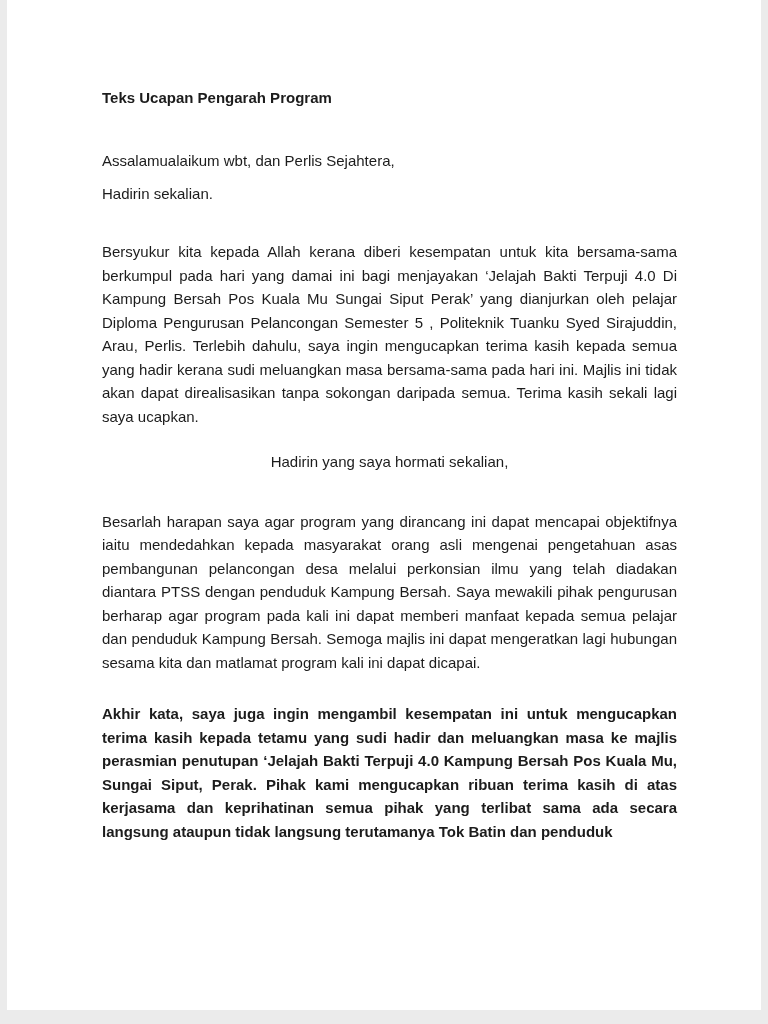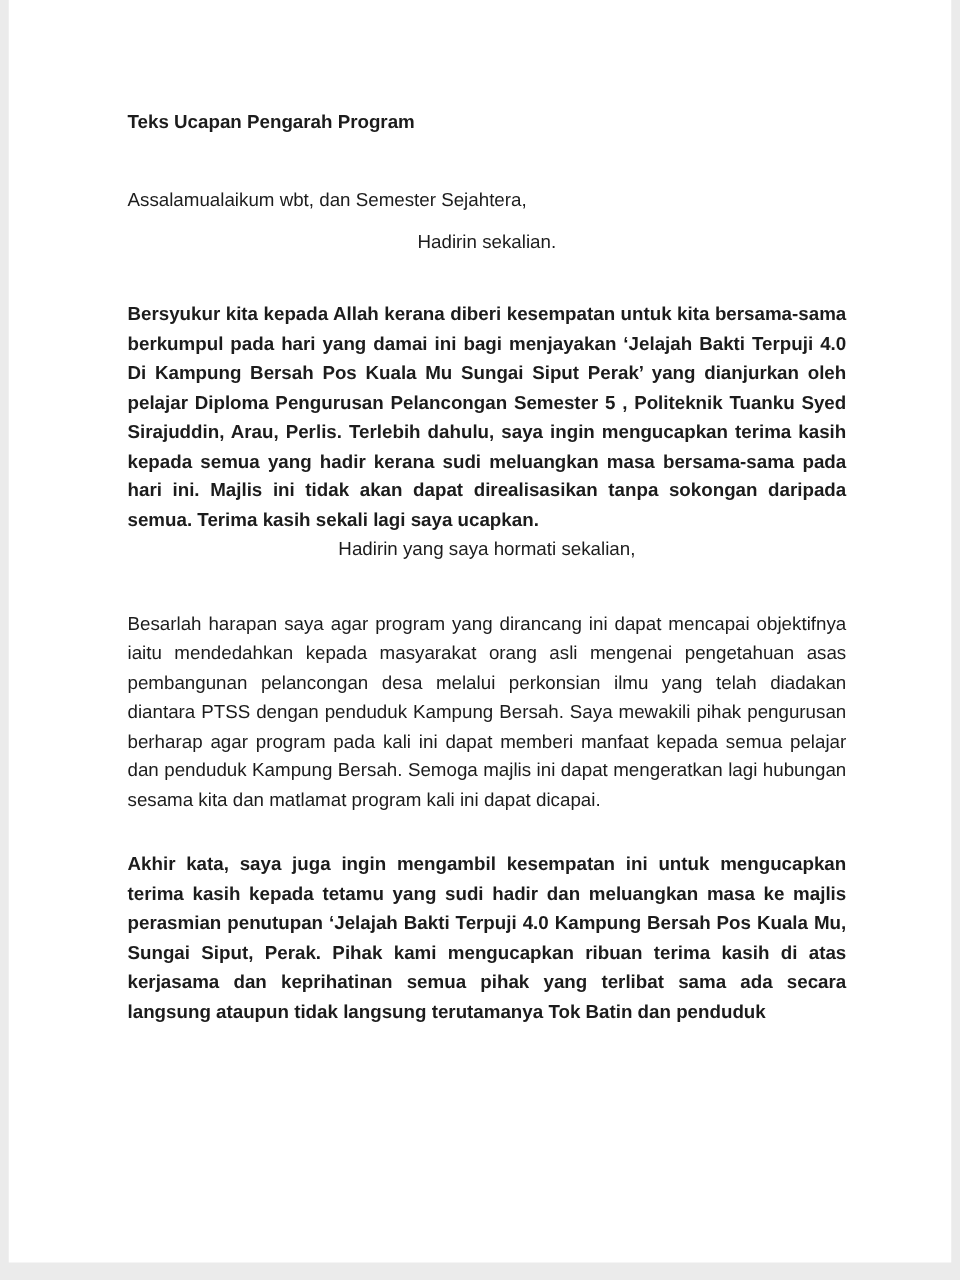--- a/index.html
+++ b/index.html
@@ -37,27 +37,27 @@
     font-size: 15px;
     line-height: 23.5px;
     margin: 0;
     color: #1c1c1c;
   }
   .line-greeting {
     margin-bottom: 9px;
   }
   .line-audience {
     margin-bottom: 35px;
-    text-align: center;
   }
   .para {
     text-align: justify;
   }
   .para-opening {
-    font-weight: 700;
+    margin-bottom: 22px;
+    font-weight: 400;
   }
   .line-salutation {
     margin-bottom: 36px;
     text-align: center;
   }
   .para-objective {
     margin-bottom: 28px;
     font-weight: 400;
   }
   .para-closing {
@@ -66,21 +66,21 @@
   }
 </style>
 </head>
 <body>
 
 <div class="page">
   <div class="content">
 
     <h1 class="doc-title">Teks Ucapan Pengarah Program</h1>
 
-    <p class="line-greeting">Assalamualaikum wbt, dan Semester Sejahtera,</p>
+    <p class="line-greeting">Assalamualaikum wbt, dan Perlis Sejahtera,</p>
 
     <p class="line-audience">Hadirin sekalian.</p>
 
     <p class="para para-opening">Bersyukur kita kepada Allah kerana diberi kesempatan untuk kita bersama-sama berkumpul pada hari yang damai ini bagi menjayakan ‘Jelajah Bakti Terpuji 4.0 Di Kampung Bersah Pos Kuala Mu Sungai Siput Perak’ yang dianjurkan oleh pelajar Diploma Pengurusan Pelancongan Semester 5 , Politeknik Tuanku Syed Sirajuddin, Arau, Perlis. Terlebih dahulu, saya ingin mengucapkan terima kasih  kepada semua yang hadir kerana sudi meluangkan  masa  bersama-sama pada hari ini. Majlis ini tidak akan dapat direalisasikan tanpa sokongan daripada semua. Terima kasih sekali lagi saya ucapkan.</p>
 
     <p class="line-salutation">Hadirin yang saya hormati sekalian,</p>
 
     <p class="para para-objective">Besarlah harapan saya agar program yang dirancang ini dapat mencapai objektifnya iaitu mendedahkan kepada masyarakat orang asli mengenai pengetahuan asas pembangunan pelancongan desa melalui perkonsian ilmu yang telah diadakan diantara PTSS dengan penduduk Kampung Bersah. Saya mewakili pihak pengurusan berharap agar program pada kali ini dapat memberi manfaat  kepada semua pelajar dan penduduk Kampung Bersah. Semoga  majlis ini dapat mengeratkan lagi hubungan sesama kita dan matlamat program kali ini dapat dicapai.</p>
 
     <p class="para para-closing">Akhir kata, saya juga ingin mengambil kesempatan ini untuk mengucapkan terima kasih kepada  tetamu  yang  sudi  hadir  dan  meluangkan  masa ke majlis perasmian penutupan ‘Jelajah Bakti Terpuji 4.0 Kampung Bersah Pos Kuala Mu, Sungai Siput, Perak. Pihak kami mengucapkan ribuan terima kasih di atas kerjasama dan keprihatinan semua pihak yang terlibat sama ada secara langsung ataupun tidak langsung terutamanya Tok Batin dan penduduk</p>

